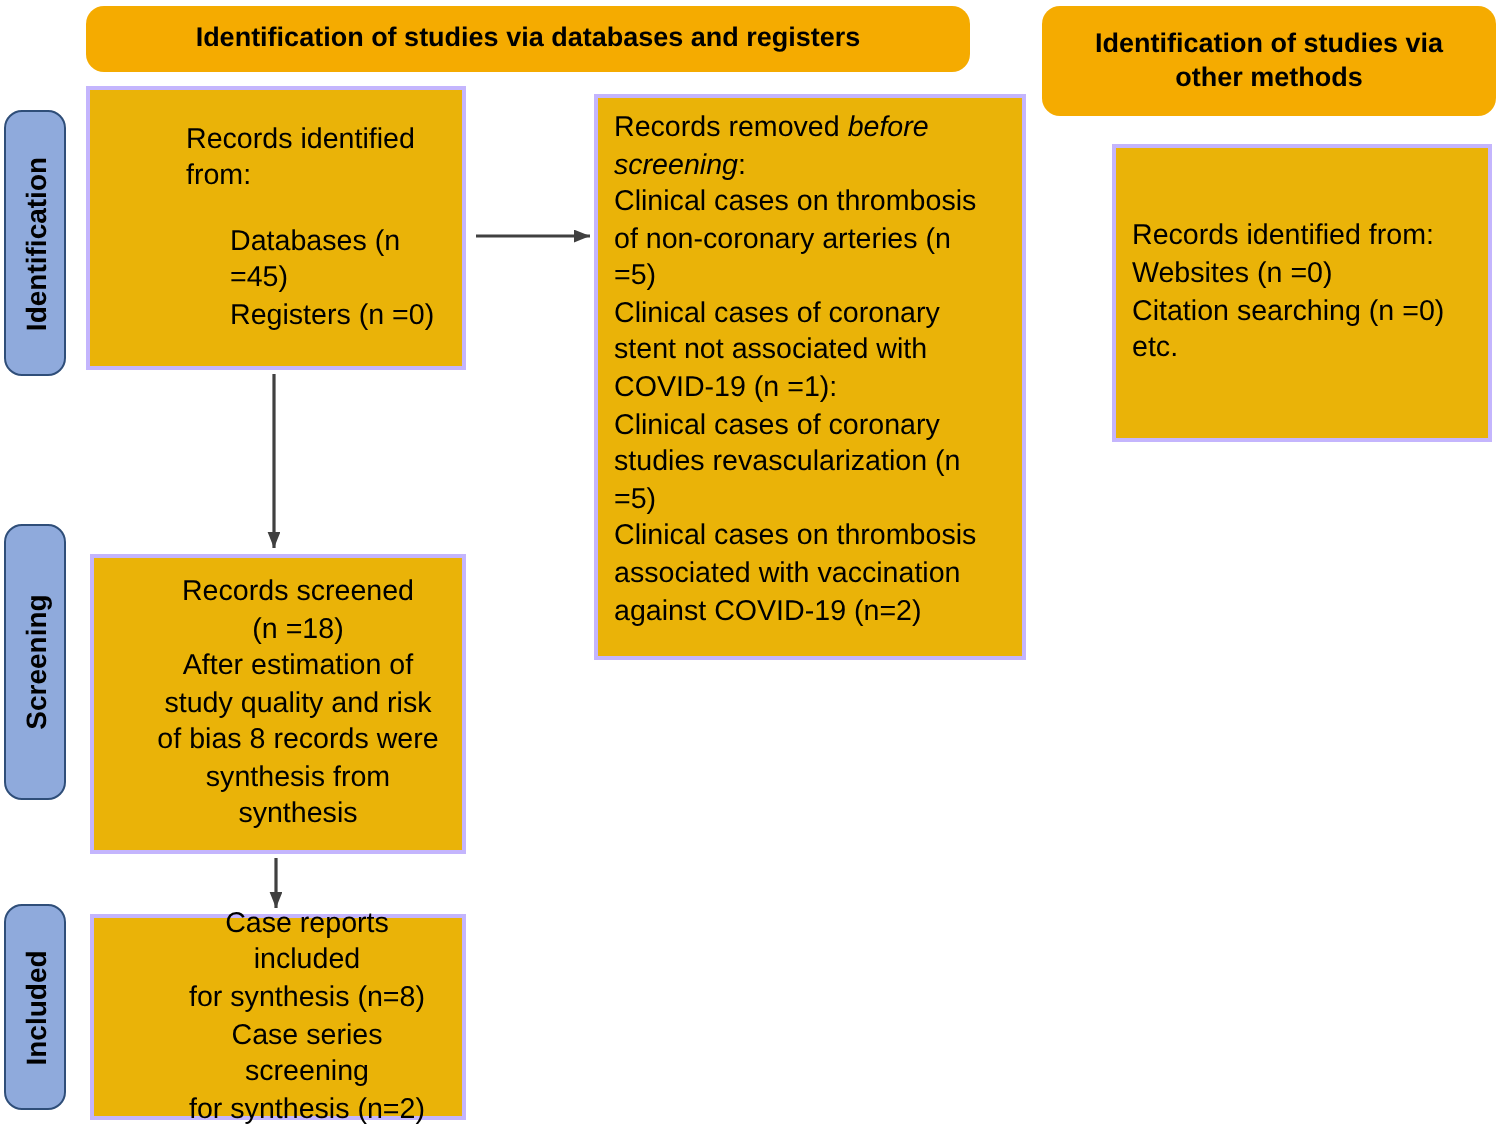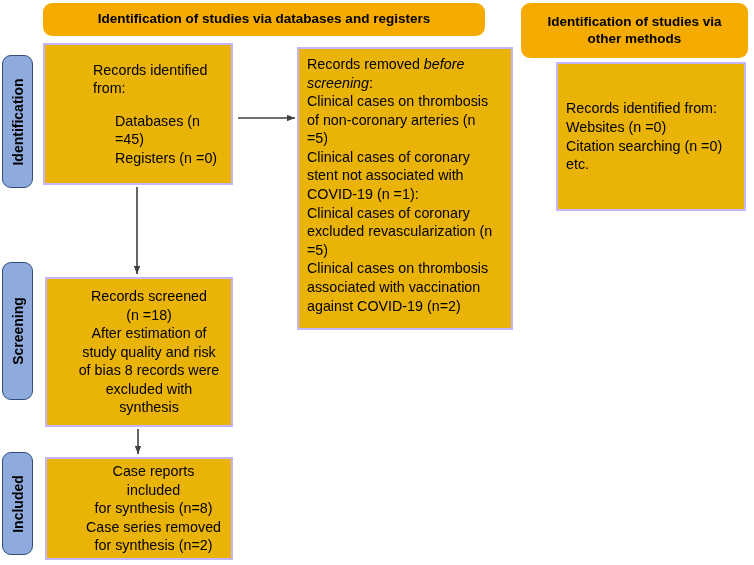--- a/index.html
+++ b/index.html
@@ -39,21 +39,21 @@
   }
   .box.center{display:flex;flex-direction:column;align-items:center;
     justify-content:center;text-align:center;}
   .box.left{display:flex;flex-direction:column;justify-content:center;
     text-align:left;}
   .box.topleft{display:flex;flex-direction:column;justify-content:flex-start;
     text-align:left;}
 
   #box-identified{left:43px;top:43px;width:190px;height:142px;padding-left:48px;}
   #box-removed{left:297px;top:47px;width:216px;height:283px;}
-  #box-other{left:556px;top:62px;width:190px;height:149px;}
+  #box-other{left:556px;top:72px;width:190px;height:149px;}
   #box-screened{left:45px;top:277px;width:188px;height:150px;padding-left:28px;}
   #box-included{left:45px;top:457px;width:188px;height:103px;padding-left:37px;}
 
   .ln{margin:0;}
   .indent{margin-left:22px;}
   .spacer{height:14px;}
   em{font-style:italic;}
 
   svg.arrows{position:absolute;left:0;top:0;width:754px;height:565px;
     pointer-events:none;}
@@ -88,48 +88,48 @@
   <div class="box topleft" id="box-removed">
     <p class="ln"><span>Records removed </span><em>before</em></p>
     <p class="ln"><em>screening</em><span>:</span></p>
     <p class="ln">Clinical cases on thrombosis</p>
     <p class="ln">of non-coronary arteries (n</p>
     <p class="ln">=5)</p>
     <p class="ln">Clinical cases of coronary</p>
     <p class="ln">stent not associated with</p>
     <p class="ln">COVID-19 (n =1):</p>
     <p class="ln">Clinical cases of coronary</p>
-    <p class="ln">excluded revascularization (n</p>
+    <p class="ln">studies revascularization (n</p>
     <p class="ln">=5)</p>
     <p class="ln">Clinical cases on thrombosis</p>
     <p class="ln">associated with vaccination</p>
     <p class="ln">against COVID-19 (n=2)</p>
   </div>
 
   <div class="box left" id="box-other">
     <p class="ln">Records identified from:</p>
     <p class="ln">Websites (n =0)</p>
     <p class="ln">Citation searching (n =0)</p>
     <p class="ln">etc.</p>
   </div>
 
   <div class="box center" id="box-screened">
     <p class="ln">Records screened</p>
     <p class="ln">(n =18)</p>
     <p class="ln">After estimation of</p>
     <p class="ln">study quality and risk</p>
     <p class="ln">of bias 8 records were</p>
-    <p class="ln">excluded with</p>
+    <p class="ln">synthesis from</p>
     <p class="ln">synthesis</p>
   </div>
 
   <div class="box center" id="box-included">
     <p class="ln">Case reports included</p>
     <p class="ln">for synthesis (n=8)</p>
-    <p class="ln">Case series removed</p>
+    <p class="ln">Case series screening</p>
     <p class="ln">for synthesis (n=2)</p>
   </div>
 
   <svg class="arrows" viewBox="0 0 754 565">
     <defs>
       <marker id="ah" markerWidth="9" markerHeight="9" refX="8" refY="3.2" orient="auto" markerUnits="userSpaceOnUse">
         <path d="M0,0 L8,3.2 L0,6.4 z" fill="#404040"></path>
       </marker>
     </defs>
     <line x1="238" y1="118" x2="295" y2="118" stroke="#404040" stroke-width="1.6" marker-end="url(#ah)"></line>

